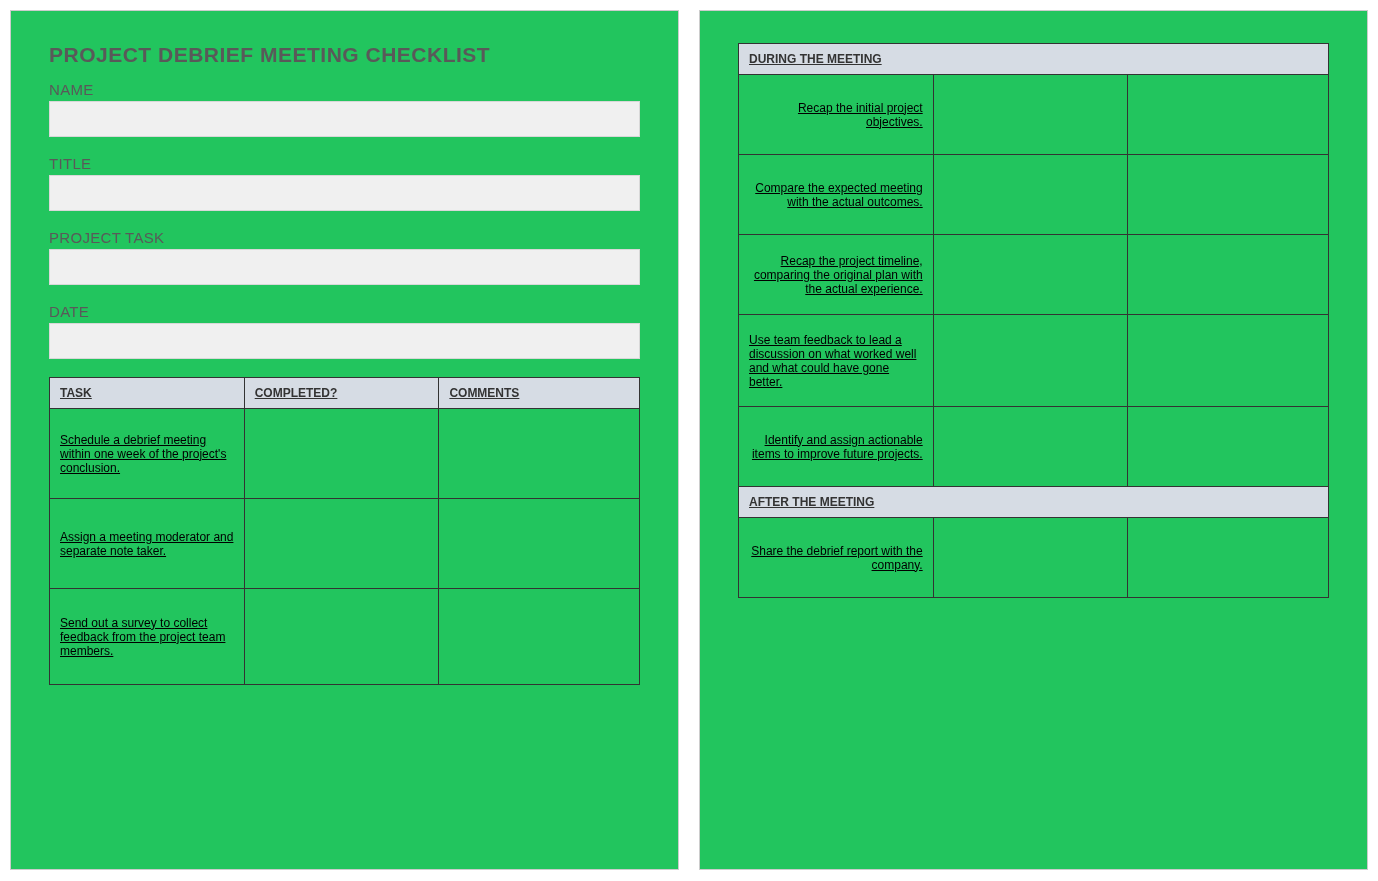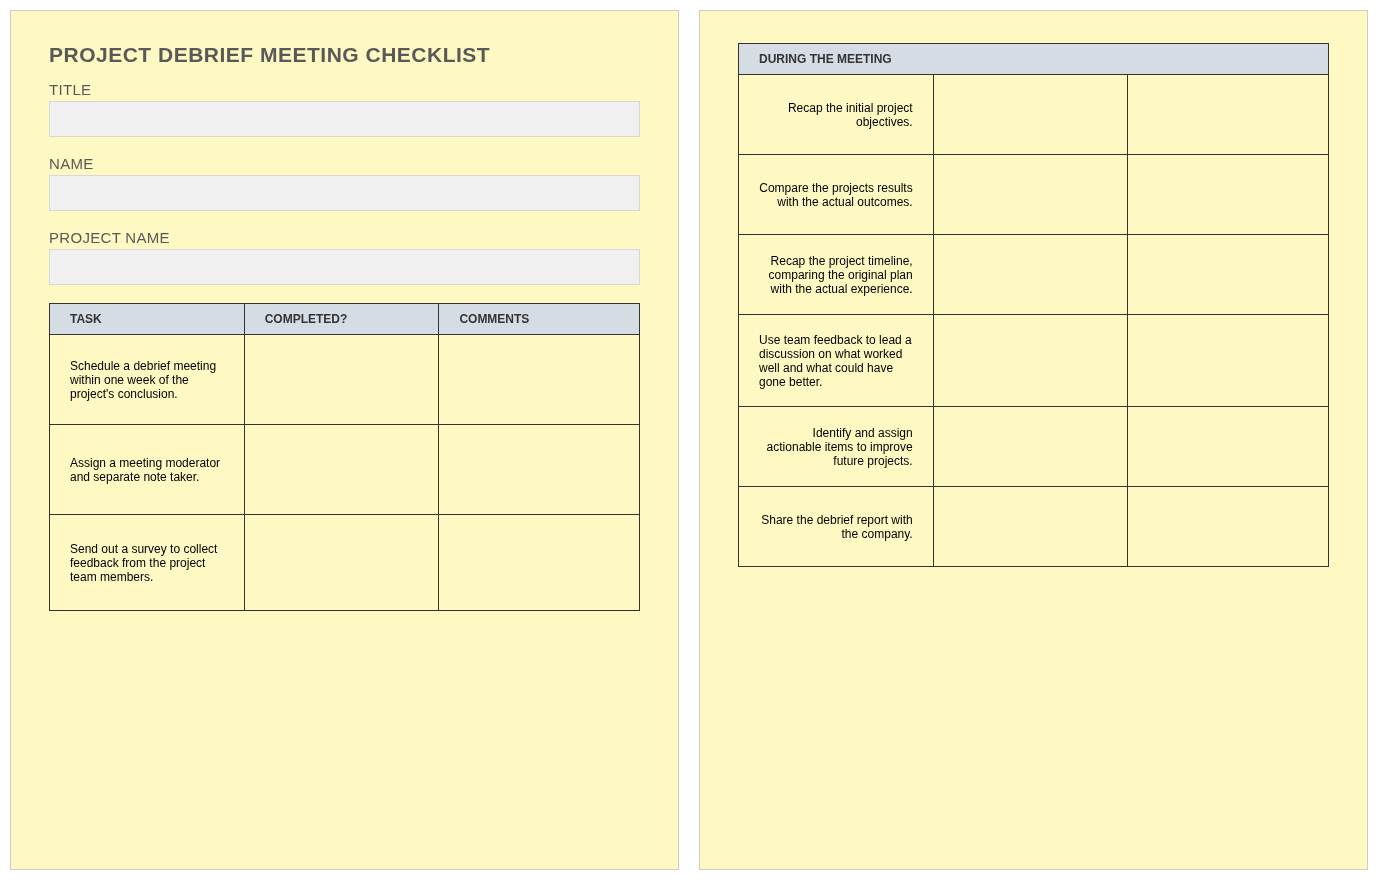--- a/index.html
+++ b/index.html
@@ -7,21 +7,21 @@
       font-family: "Century Gothic", "Avant Garde", Arial, sans-serif;
       background: #fff;
       padding: 10px;
       display: flex;
       gap: 20px;
     }
     .page {
       width: 670px;
       height: 860px;
       border: 1px solid #ccc;
-      background: #fef9c3;
+      background: #22c55e;
       padding: 32px 38px;
     }
     .page-title {
       font-size: 21px;
       font-weight: bold;
       color: #595959;
       letter-spacing: 0.5px;
       margin-bottom: 14px;
     }
     .field-group { margin-bottom: 18px; }
@@ -38,24 +38,25 @@
       background: #f0f0f0;
       border: 1px solid #d8d8d8;
     }
     .checklist-table {
       width: 100%;
       border-collapse: collapse;
       margin-top: 4px;
     }
     .checklist-table th, .checklist-table td {
       border: 1px solid #333;
-      padding: 8px 20px;
+      padding: 8px 10px;
       text-align: left;
       vertical-align: middle;
       font-size: 12px;
+      text-decoration: underline;
     }
     .checklist-table th {
       background: #d6dce4;
       font-weight: bold;
       color: #333;
       height: 30px;
     }
     .section-header th {
       background: #d6dce4;
       font-weight: bold;
@@ -70,34 +71,38 @@
     .page2 .task-row td { height: 80px; text-align: right; }
     .page2 .task-row-tall td { height: 92px; }
   </style>
 </head>
 <body>
 
 <div class="page">
   <h1 class="page-title">PROJECT DEBRIEF MEETING CHECKLIST</h1>
 
   <div class="field-group">
+    <div class="field-label">NAME</div>
+    <div class="field-input"></div>
+  </div>
+
+  <div class="field-group">
     <div class="field-label">TITLE</div>
     <div class="field-input"></div>
   </div>
 
   <div class="field-group">
-    <div class="field-label">NAME</div>
+    <div class="field-label">PROJECT TASK</div>
     <div class="field-input"></div>
   </div>
 
   <div class="field-group">
-    <div class="field-label">PROJECT NAME</div>
+    <div class="field-label">DATE</div>
     <div class="field-input"></div>
   </div>
-
 
   <table class="checklist-table">
     <thead>
       <tr>
         <th class="task-col">TASK</th>
         <th class="completed-col">COMPLETED?</th>
         <th class="comments-col">COMMENTS</th>
       </tr>
     </thead>
     <tbody>
@@ -125,39 +130,42 @@
     <tbody>
       <tr class="section-header">
         <th colspan="3">DURING THE MEETING</th>
       </tr>
       <tr class="task-row">
         <td class="task-col">Recap the initial project objectives.</td>
         <td class="completed-col"></td>
         <td class="comments-col"></td>
       </tr>
       <tr class="task-row">
-        <td>Compare the projects results with the actual outcomes.</td>
+        <td>Compare the expected meeting with the actual outcomes.</td>
         <td></td>
         <td></td>
       </tr>
       <tr class="task-row">
         <td>Recap the project timeline, comparing the original plan with the actual experience.</td>
         <td></td>
         <td></td>
       </tr>
       <tr class="task-row-tall">
         <td>Use team feedback to lead a discussion on what worked well and what could have gone better.</td>
         <td></td>
         <td></td>
       </tr>
       <tr class="task-row">
         <td>Identify and assign actionable items to improve future projects.</td>
         <td></td>
         <td></td>
       </tr>
+      <tr class="section-header">
+        <th colspan="3">AFTER THE MEETING</th>
+      </tr>
       <tr class="task-row">
         <td>Share the debrief report with the company.</td>
         <td></td>
         <td></td>
       </tr>
     </tbody>
   </table>
 </div>
 
 </body></html>

